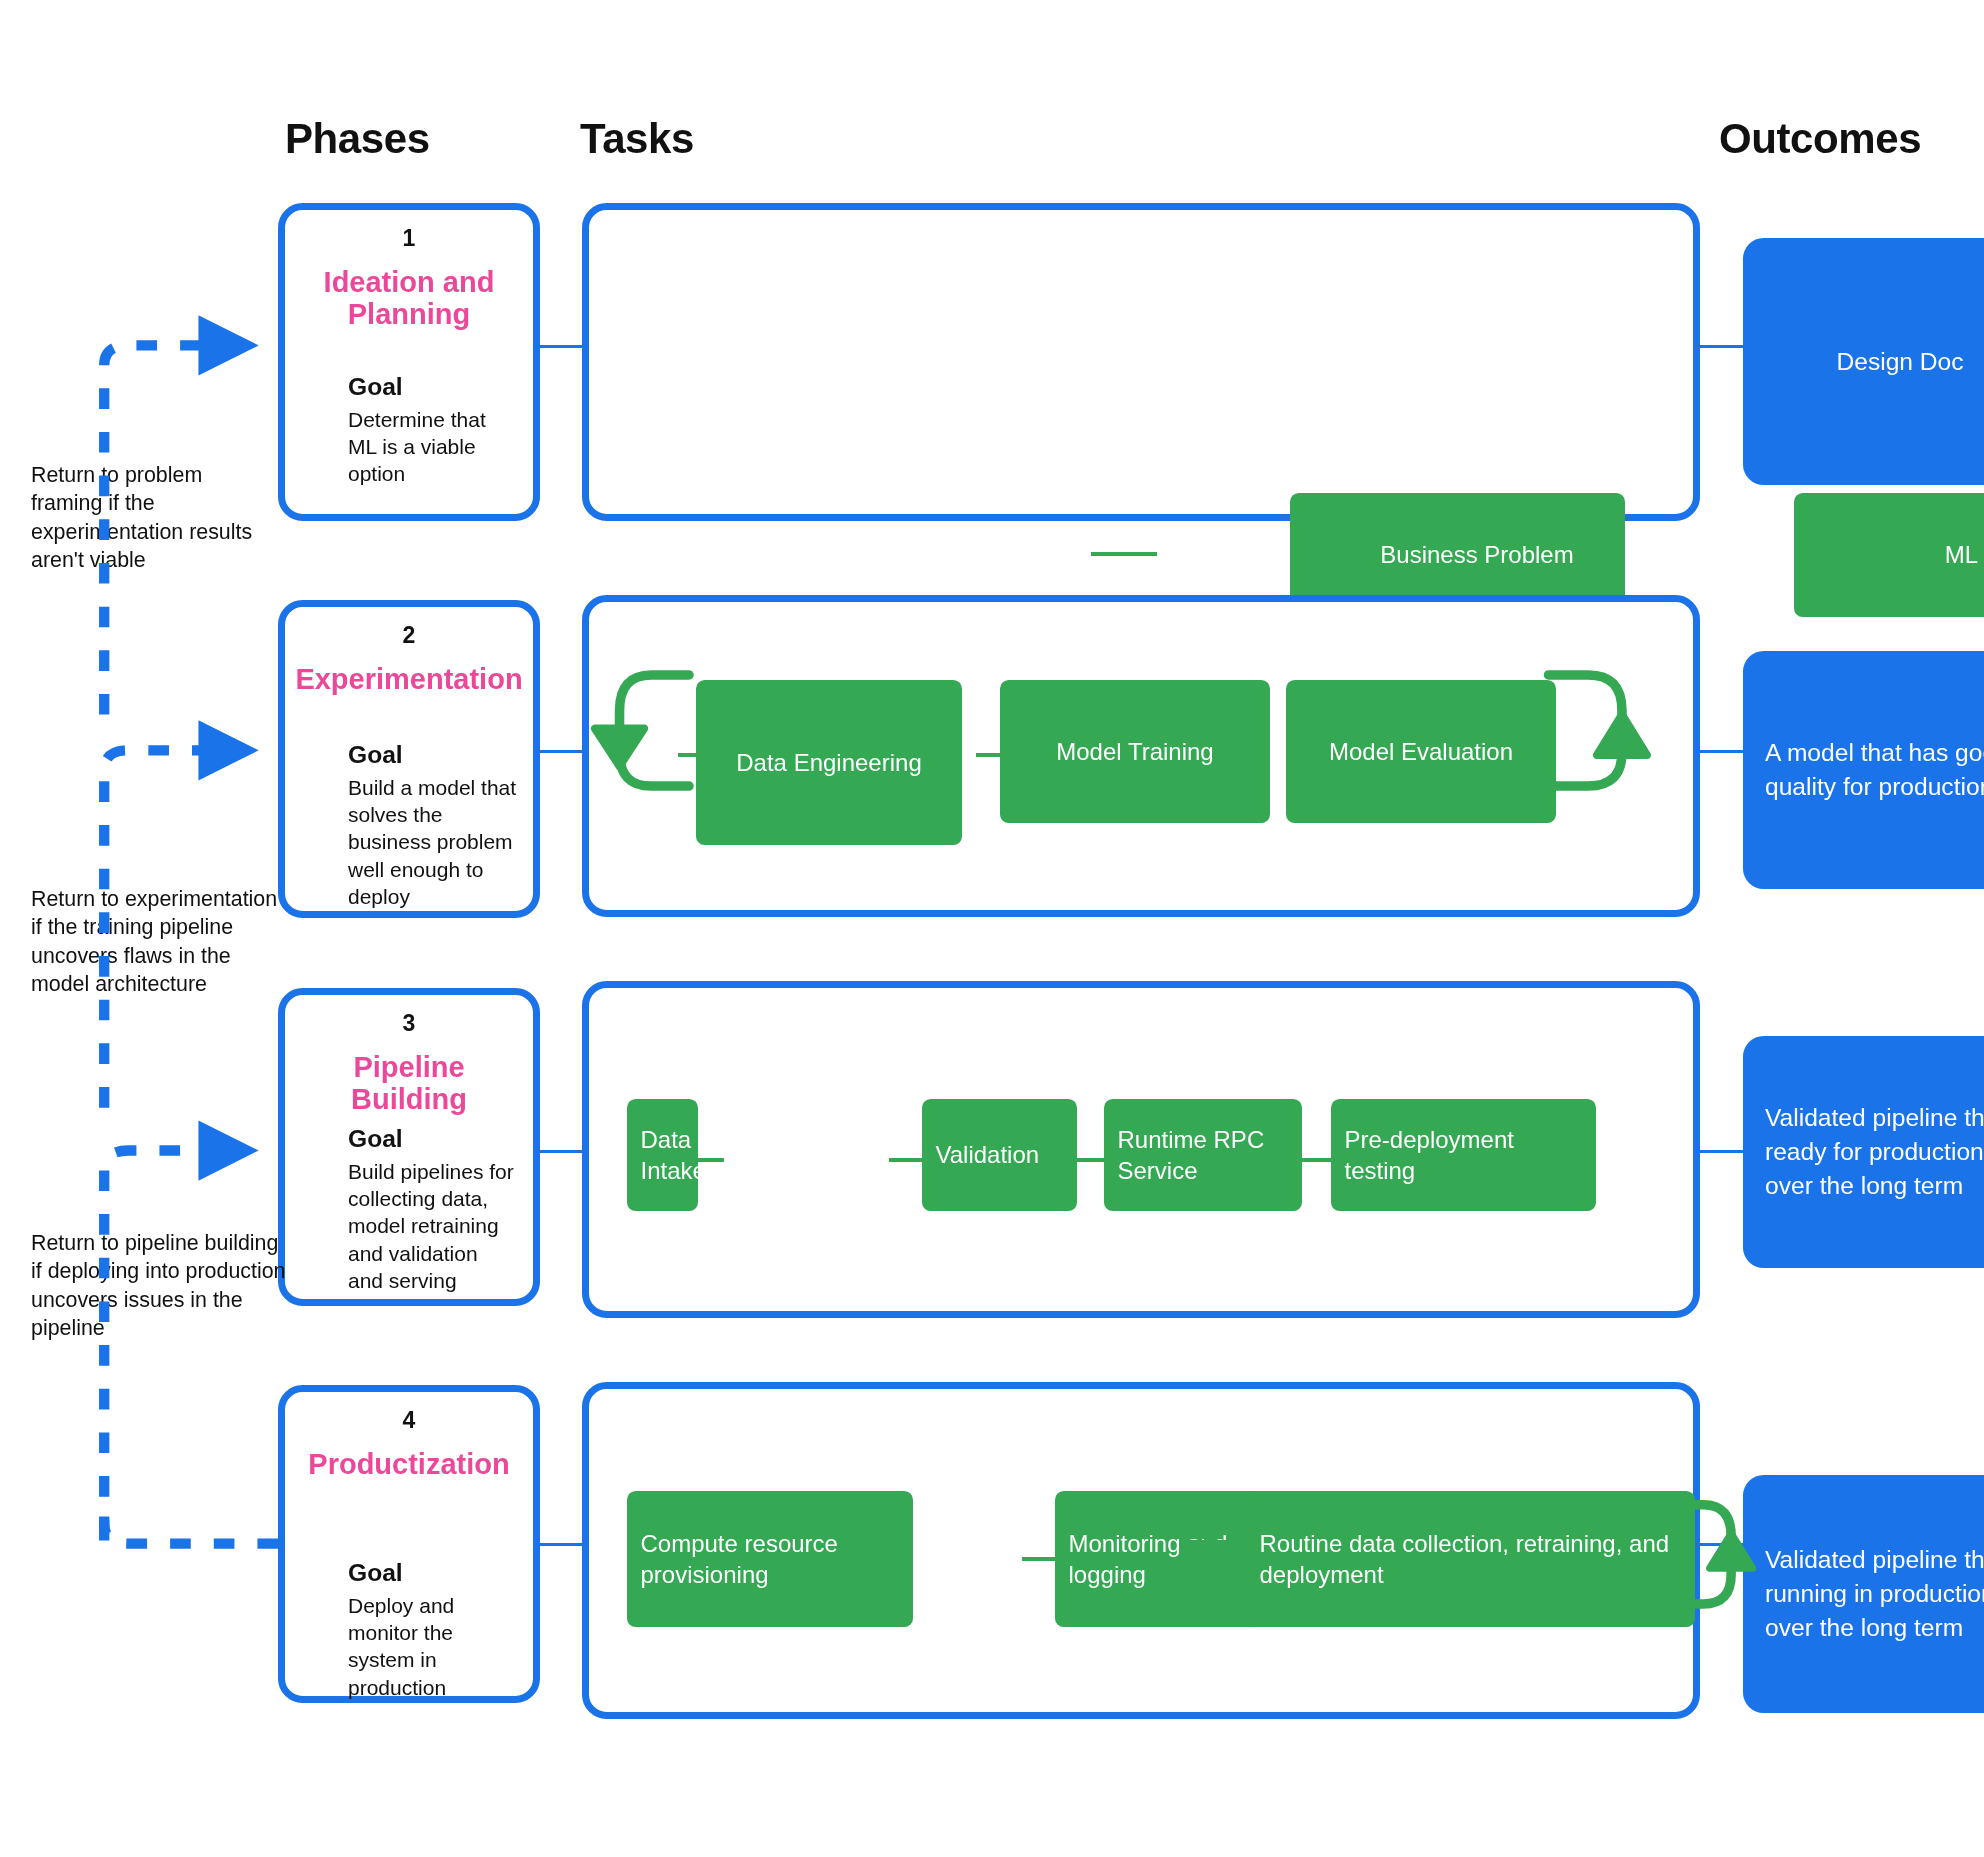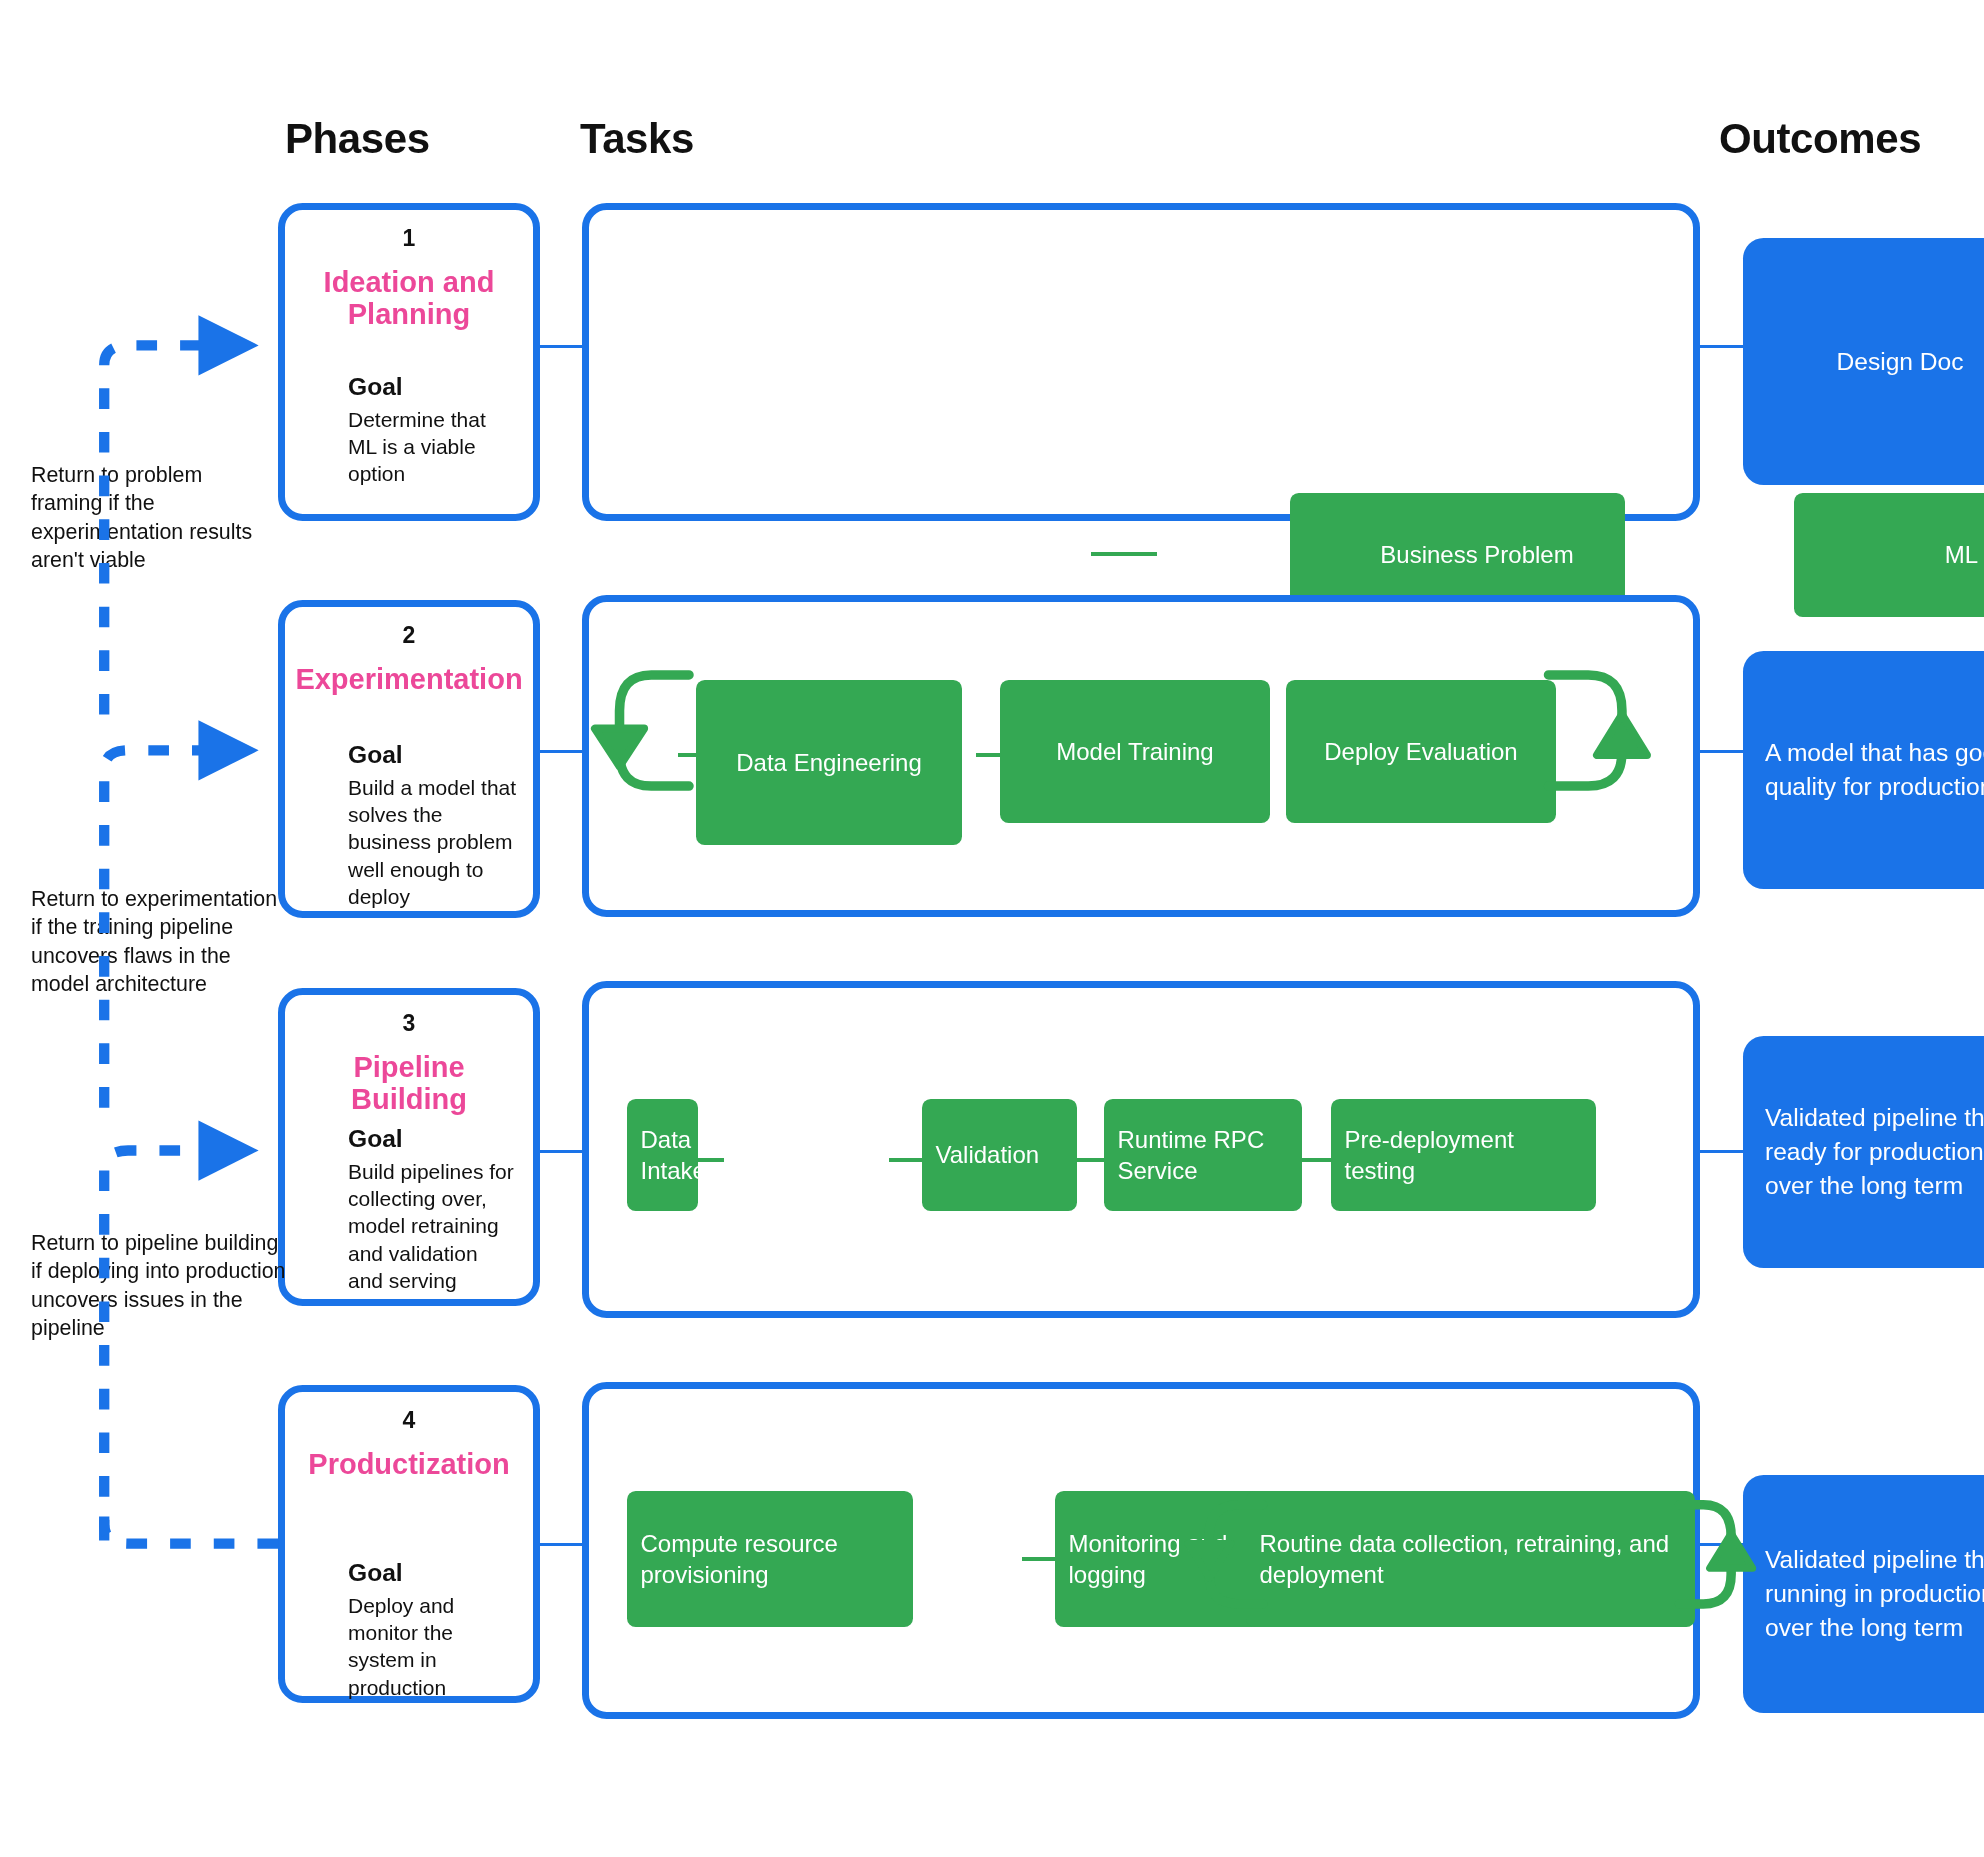--- a/index.html
+++ b/index.html
@@ -104,37 +104,37 @@
   <div class="tasks-panel" style="left:582px;top:595px;width:1118px;height:322px;">
     <div class="gconn" style="left:89px;top:151px;width:62px;"></div>
     <div class="gconn" style="left:387px;top:151px;width:44px;"></div>
     <div class="gbox center" style="left:107px;top:78px;width:266px;height:165px;">
       <span>Data Engineering</span>
     </div>
     <div class="gbox center" style="left:411px;top:78px;width:270px;height:143px;">
       <span>Model Training</span>
     </div>
     <div class="gbox center" style="left:697px;top:78px;width:270px;height:143px;">
-      <span>Deploy Evaluation</span>
+      <span>Model Evaluation</span>
     </div>
   </div>
 
   <div class="outcome" style="left:1743px;top:651px;width:314px;height:238px;">
     <span>A model that has good quality for production</span>
   </div>
 
   <div class="bconn" style="left:538px;top:1150px;width:44px;"></div>
   <div class="bconn" style="left:1699px;top:1150px;width:44px;"></div>
 
   <div class="phase-card" style="left:278px;top:988px;width:262px;height:318px;">
     <div class="phase-num">3</div>
     <div class="phase-title" style="top:56px;">Pipeline Building</div>
     <div class="goal-wrap" style="top:130px;">
       <div class="goal-label">Goal</div>
-      <div class="goal-text">Build pipelines for collecting over, model retraining and validation and serving</div>
+      <div class="goal-text">Build pipelines for collecting data, model retraining and validation and serving</div>
     </div>
   </div>
 
   <div class="tasks-panel" style="left:582px;top:981px;width:1118px;height:337px;">
     <div class="gconn" style="left:99px;top:170px;width:36px;"></div>
     <div class="gconn" style="left:300px;top:170px;width:35px;"></div>
     <div class="gconn" style="left:484px;top:170px;width:35px;"></div>
     <div class="gconn" style="left:711px;top:170px;width:35px;"></div>
 
     <div class="gbox" style="left:38px;top:111px;width:71px;height:112px;">

